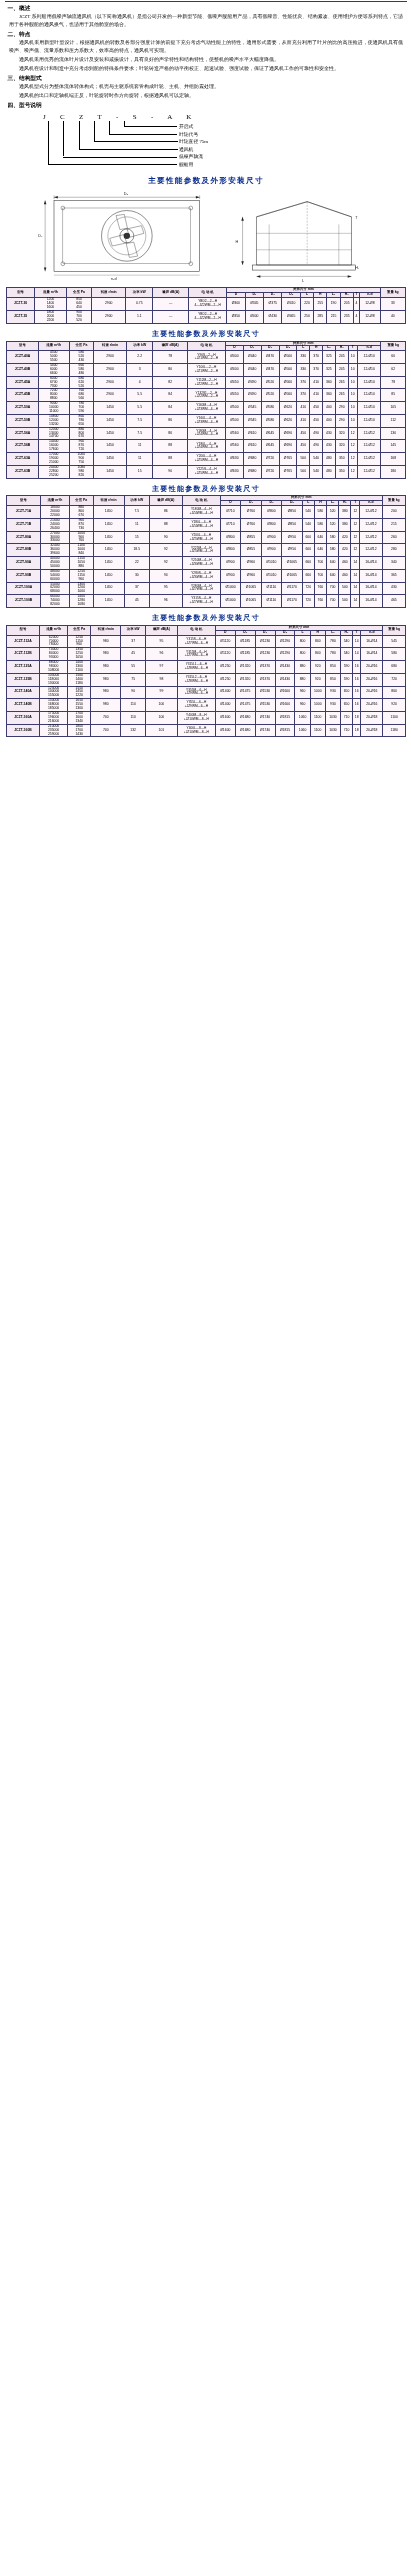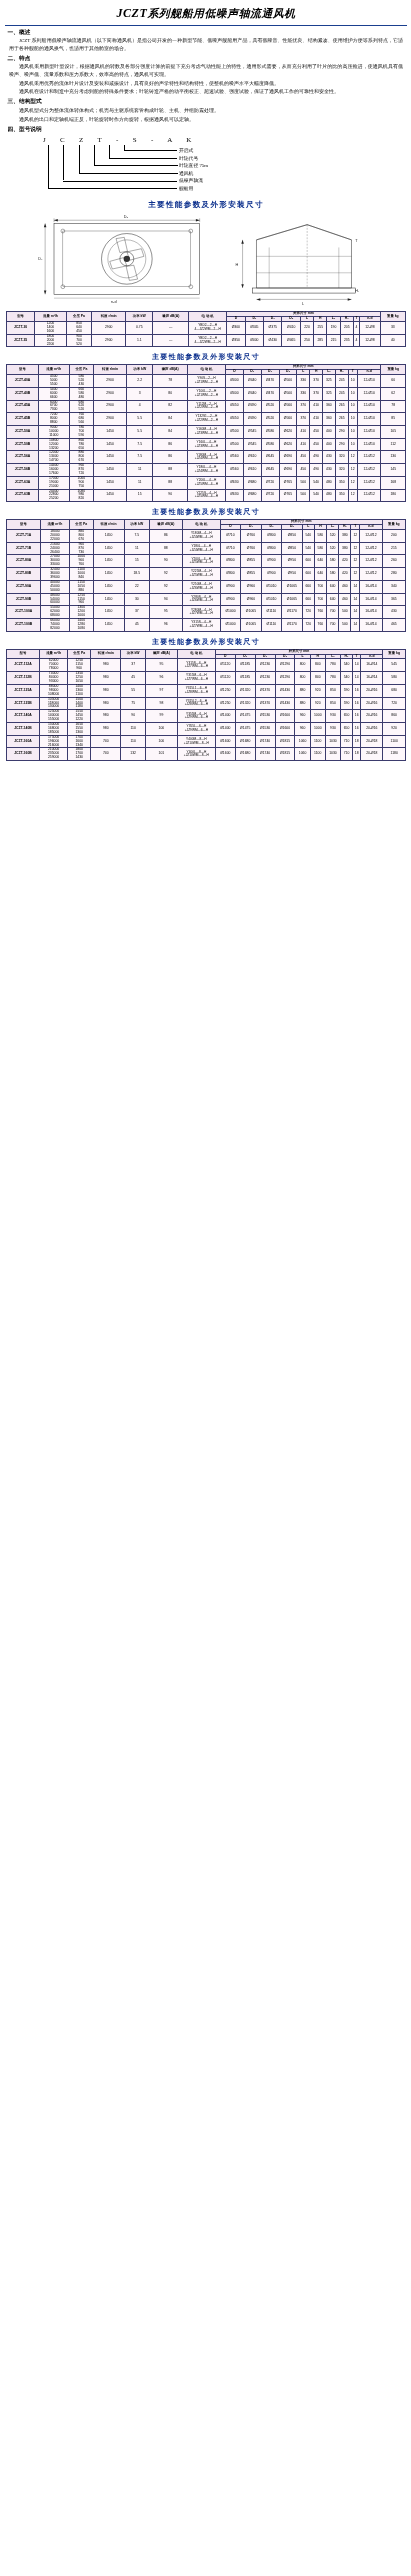--- a/index.html
+++ b/index.html
@@ -41,23 +41,20 @@
     text-align:center;font-weight:bold;font-size:7px;color:#0a2e8c;
     letter-spacing:1.3px;margin:5px 0 1.9px 0;
   }
   svg{display:block;}
 </style>
 </head>
 <body>
 
 <div class="page">
 
-  <div class="title">
-    <span class="big">JCZT</span><span>系列舰船用低噪声轴流通风机</span>
-  </div>
   <hr class="rule">
 
   <div class="sec">一、概述</div>
   <div class="para">JCZT 系列船用低噪声轴流通风机（以下简称通风机）是指公司开发的一种新型节能、低噪声舰船用产品，具有低噪音、性能优良、结构紧凑、使用维护方便等系列特点，它适用于各种舰船的通风换气，也适用于其他舱室的场合。</div>
 
   <div class="sec">二、特点</div>
   <div class="para">通风机采用新型叶型设计，根据通风机的转数及各部分强度计算的前提下充分考虑气动性能上的特性，通用形式需要，从而充分利用了叶片的比的高压推进，使通风机具有低噪声、噪声低、流量系数和压力系数大，效率高的特点，通风机可实现。</div>
   <div class="para">通风机采用优秀的流体叶片设计及安装和减振设计，具有良好的声学特性和结构特性，使整机的噪声水平大幅度降低。</div>
   <div class="para">通风机在设计和制造中充分考虑到船的特殊条件要求；叶轮铸造严格的动平衡校正、超速试验、强度试验，保证了通风机工作的可靠性和安全性。</div>
 

